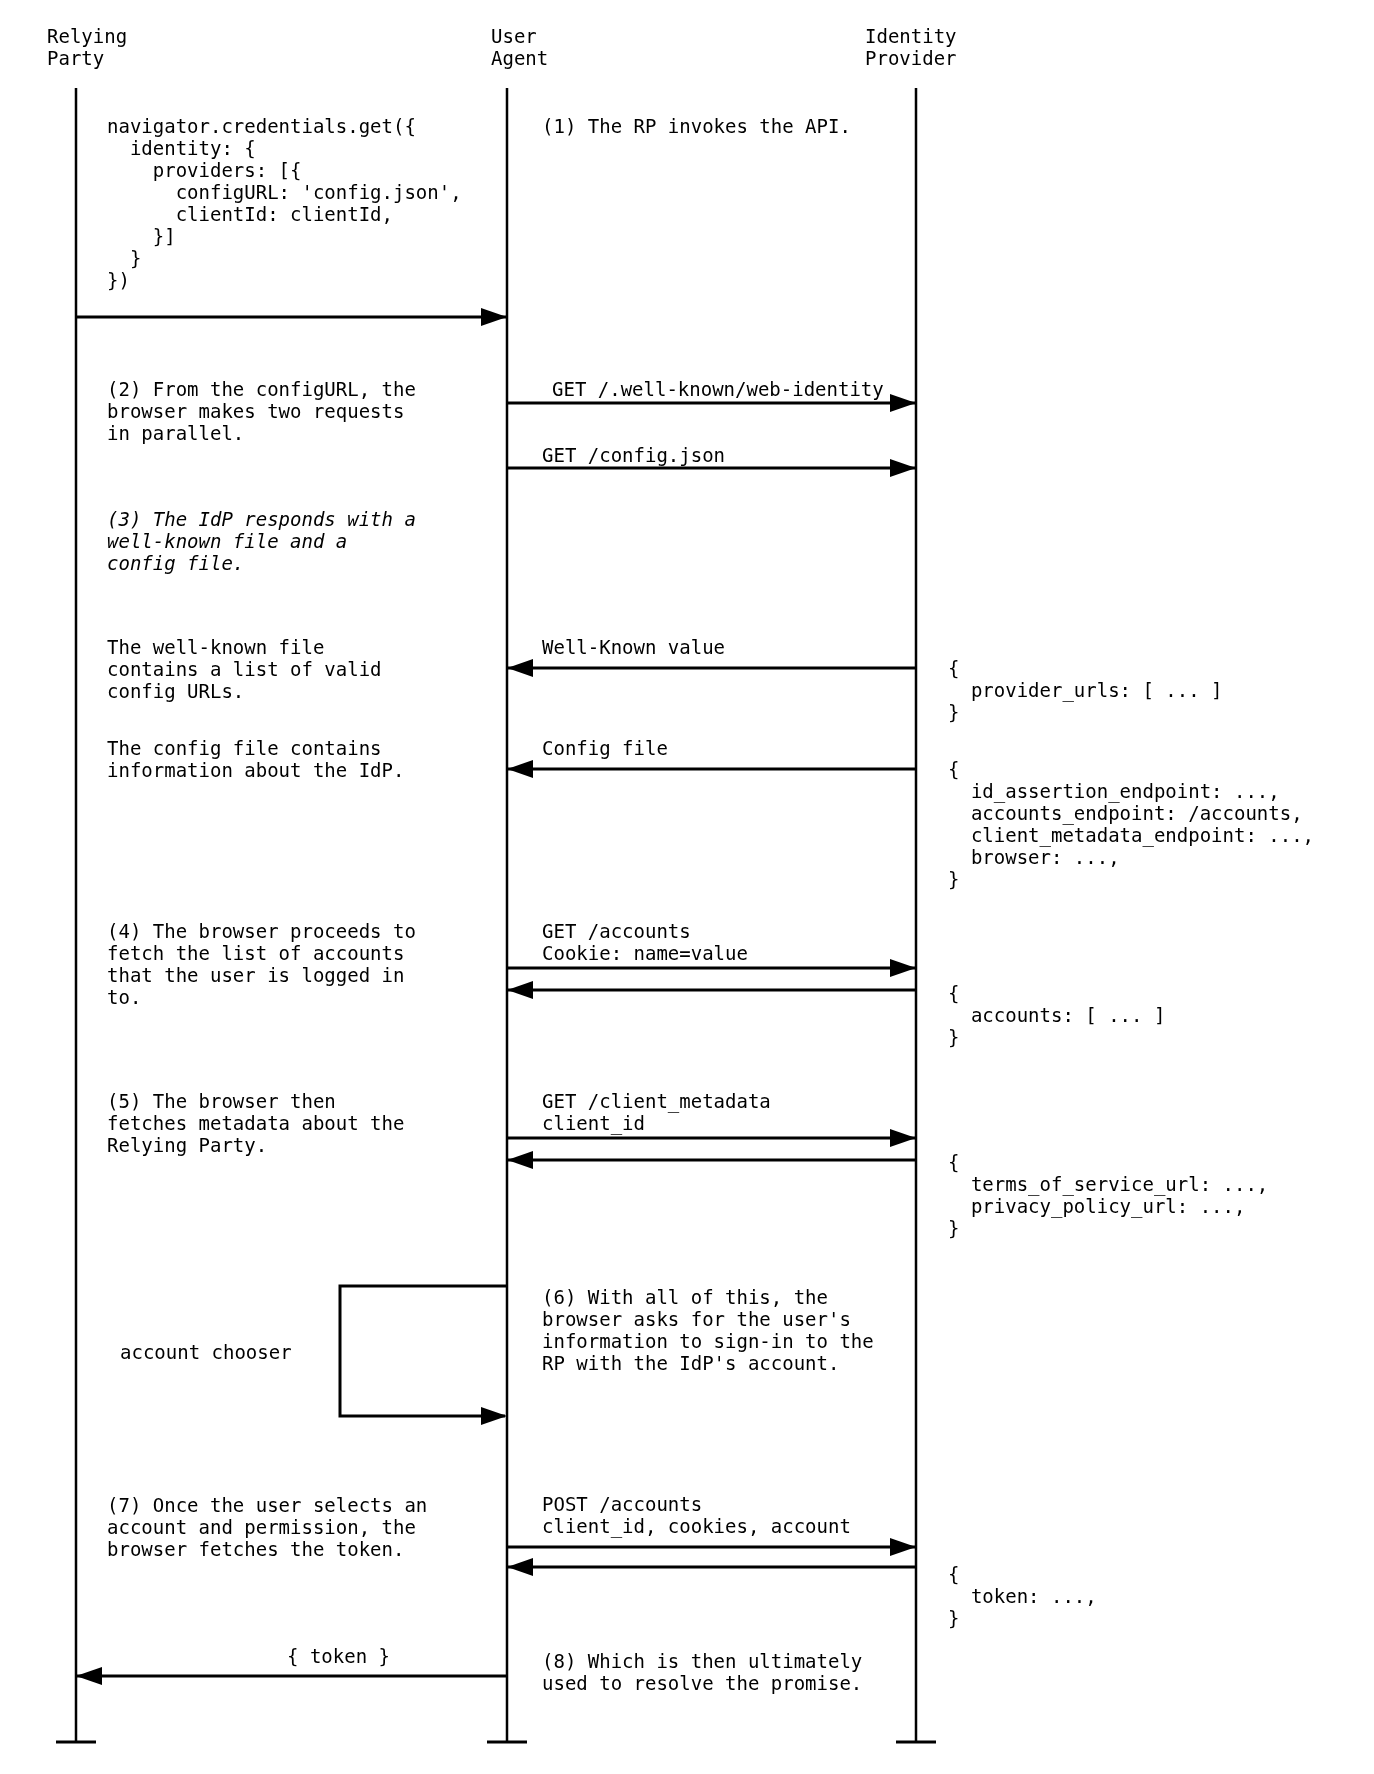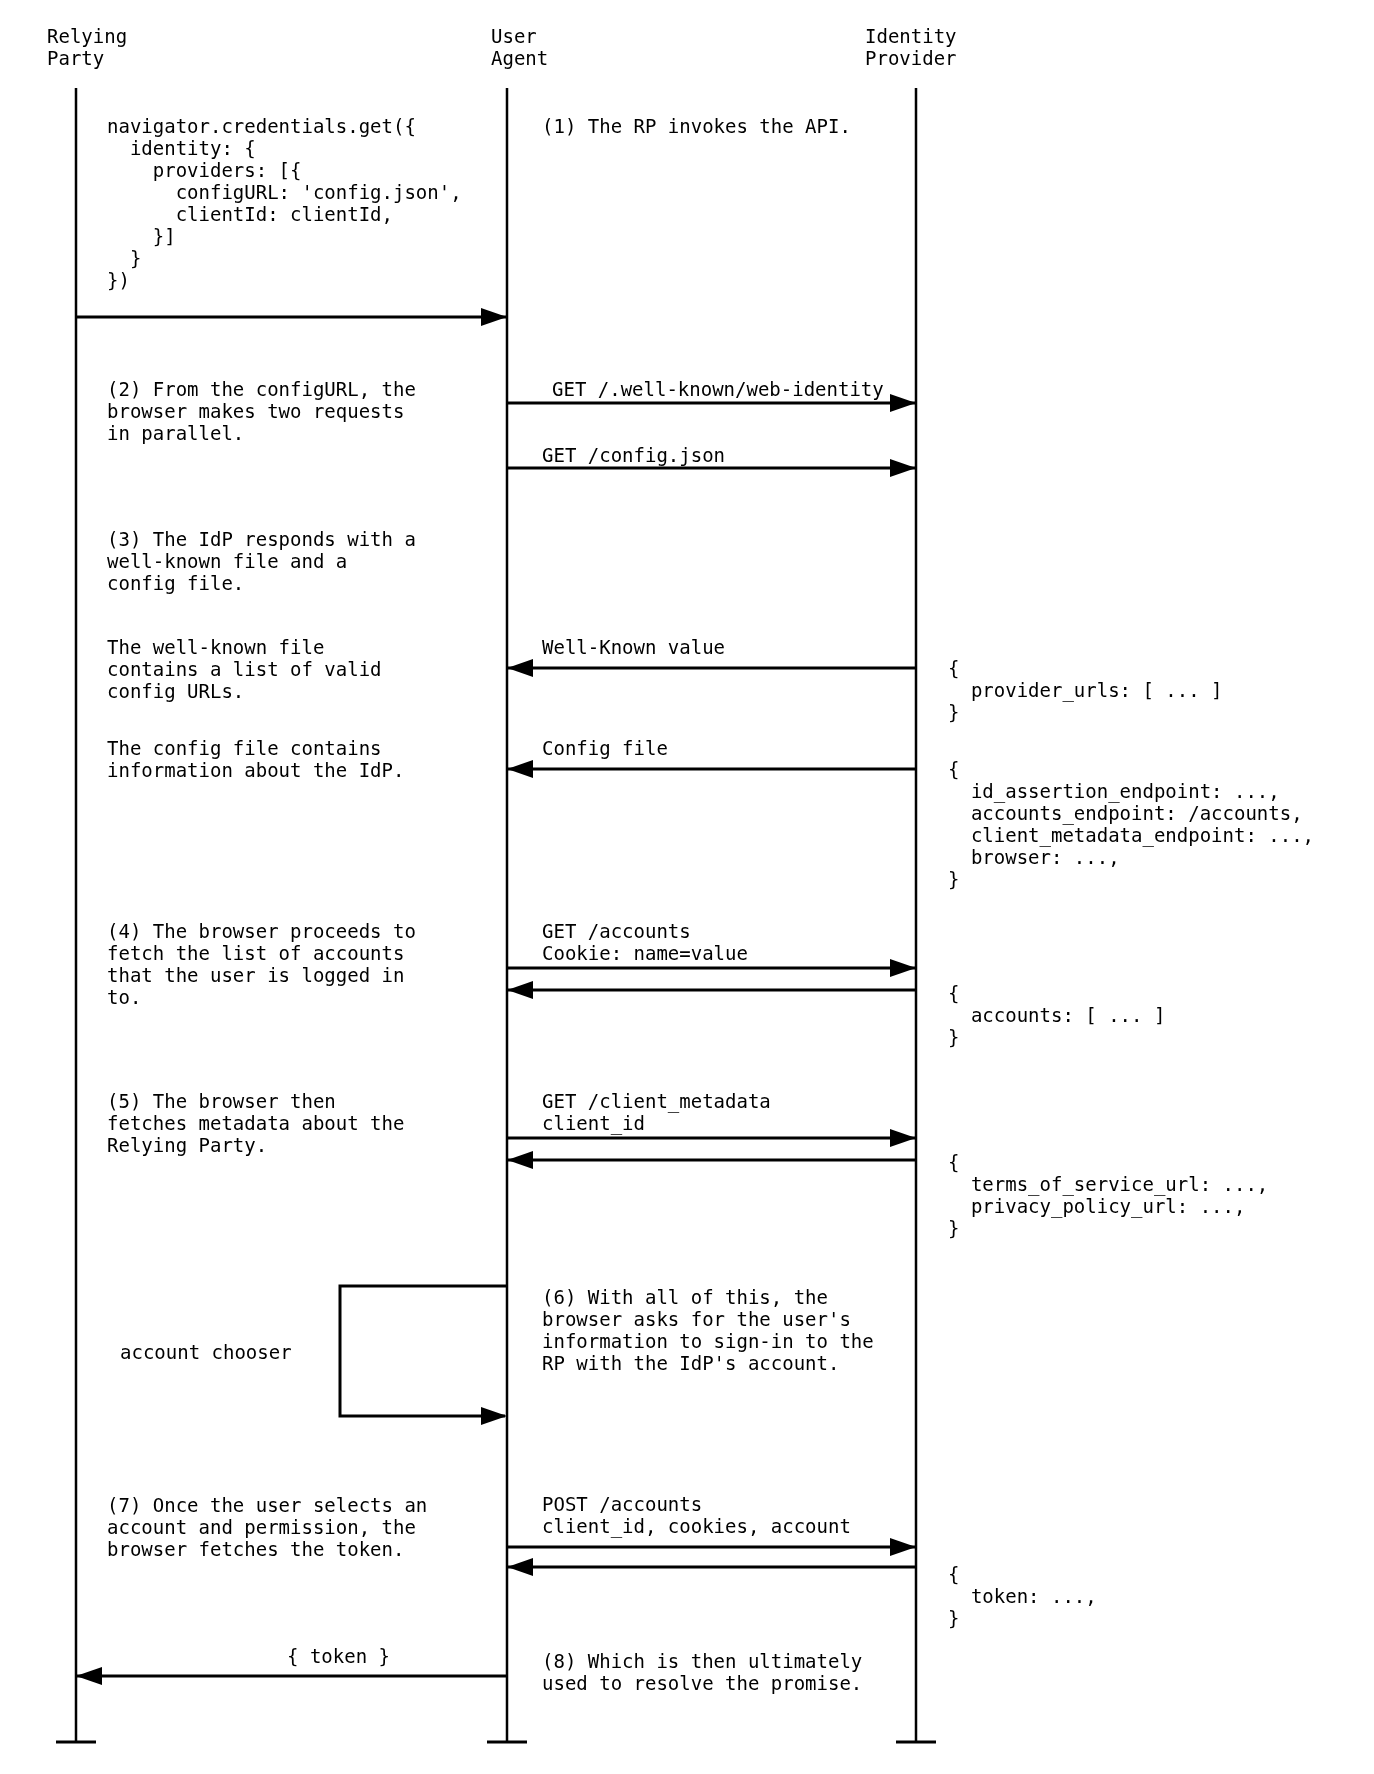--- a/index.html
+++ b/index.html
@@ -70,21 +70,21 @@
     </svg>
   <div id="text-layer">
       <div class="tblock" style="left: 47px; top: 25px;"><div class="tline">Relying</div><div class="tline">Party</div></div>
       <div class="tblock" style="left: 491px; top: 25px;"><div class="tline">User</div><div class="tline">Agent</div></div>
       <div class="tblock" style="left: 865px; top: 25px;"><div class="tline">Identity</div><div class="tline">Provider</div></div>
       <div class="tblock" style="left: 107px; top: 115px;"><div class="tline">navigator.credentials.get({</div><div class="tline">  identity: {</div><div class="tline">    providers: [{</div><div class="tline">      configURL: 'config.json',</div><div class="tline">      clientId: clientId,</div><div class="tline">    }]</div><div class="tline">  }</div><div class="tline">})</div></div>
       <div class="tblock" style="left: 542px; top: 115px;"><div class="tline">(1) The RP invokes the API.</div></div>
       <div class="tblock" style="left: 107px; top: 378px;"><div class="tline">(2) From the configURL, the</div><div class="tline">browser makes two requests</div><div class="tline">in parallel.</div></div>
       <div class="tblock" style="left: 552px; top: 378px;"><div class="tline">GET /.well-known/web-identity</div></div>
       <div class="tblock" style="left: 542px; top: 444px;"><div class="tline">GET /config.json</div></div>
-      <div class="tblock" style="left: 107px; top: 528px;"><div class="tline">(3) The IdP responds with a</div><div class="tline">well-known file and a</div><div class="tline">config file.</div></div>
+      <div class="tblock" style="left: 107px; top: 508px; font-style: italic;"><div class="tline">(3) The IdP responds with a</div><div class="tline">well-known file and a</div><div class="tline">config file.</div></div>
       <div class="tblock" style="left: 107px; top: 636px;"><div class="tline">The well-known file</div><div class="tline">contains a list of valid</div><div class="tline">config URLs.</div></div>
       <div class="tblock" style="left: 542px; top: 636px;"><div class="tline">Well-Known value</div></div>
       <div class="tblock" style="left: 948px; top: 657px;"><div class="tline">{</div><div class="tline">  provider_urls: [ ... ]</div><div class="tline">}</div></div>
       <div class="tblock" style="left: 107px; top: 737px;"><div class="tline">The config file contains</div><div class="tline">information about the IdP.</div></div>
       <div class="tblock" style="left: 542px; top: 737px; text-align: right;"><div class="tline">Config file</div></div>
       <div class="tblock" style="left: 948px; top: 758px;"><div class="tline">{</div><div class="tline">  id_assertion_endpoint: ...,</div><div class="tline">  accounts_endpoint: /accounts,</div><div class="tline">  client_metadata_endpoint: ...,</div><div class="tline">  browser: ...,</div><div class="tline">}</div></div>
       <div class="tblock" style="left: 107px; top: 920px;"><div class="tline">(4) The browser proceeds to</div><div class="tline">fetch the list of accounts</div><div class="tline">that the user is logged in</div><div class="tline">to.</div></div>
       <div class="tblock" style="left: 542px; top: 920px;"><div class="tline">GET /accounts</div><div class="tline">Cookie: name=value</div></div>
       <div class="tblock" style="left: 948px; top: 982px;"><div class="tline">{</div><div class="tline">  accounts: [ ... ]</div><div class="tline">}</div></div>
       <div class="tblock" style="left: 107px; top: 1090px;"><div class="tline">(5) The browser then</div><div class="tline">fetches metadata about the</div><div class="tline">Relying Party.</div></div>

